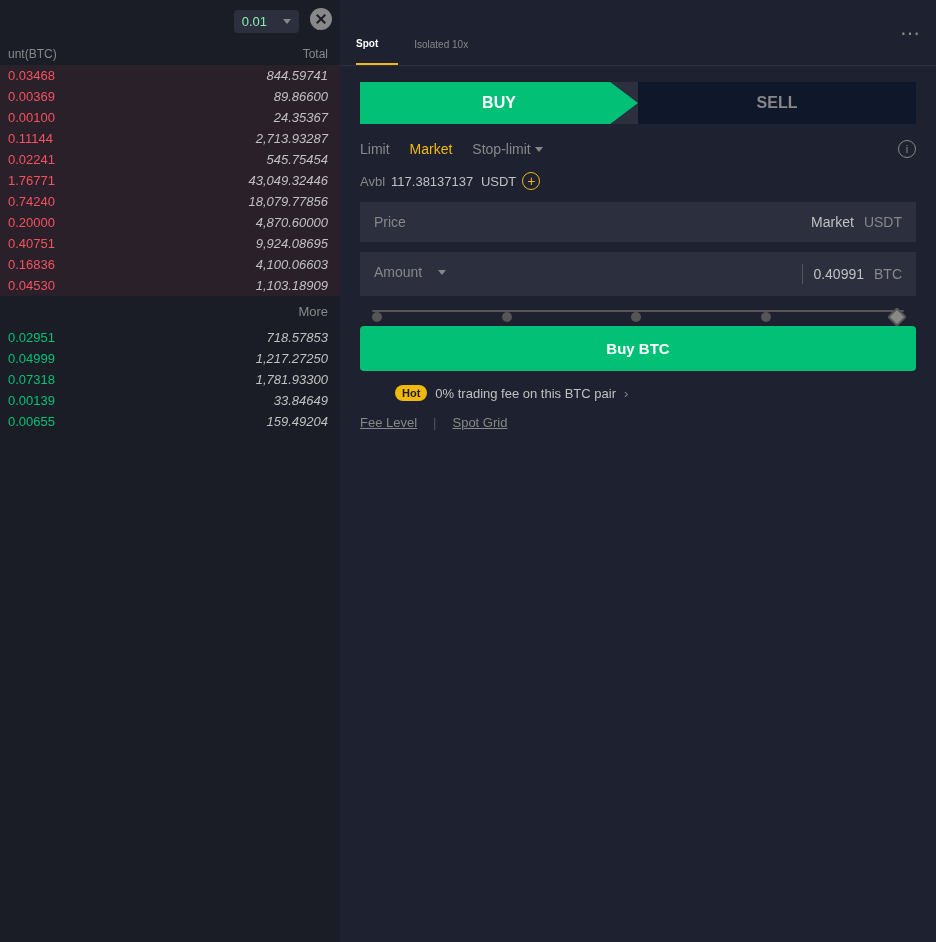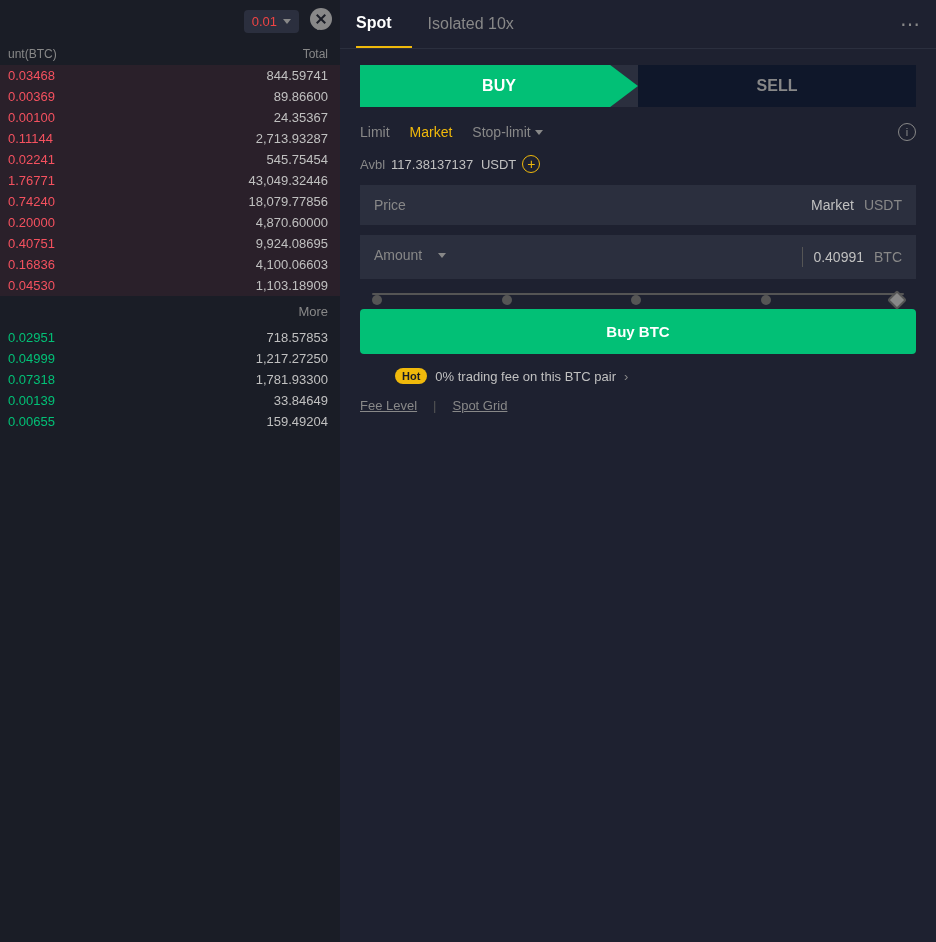--- a/index.html
+++ b/index.html
@@ -26,26 +26,26 @@
       display: flex;
       align-items: center;
       justify-content: flex-end;
       padding: 10px 12px;
       gap: 10px;
     }
 
     .price-selector {
       display: flex;
       align-items: center;
-      gap: 6px;
+      gap: 16px;
       background: #2b2f3e;
       border-radius: 4px;
       padding: 4px 8px;
       font-size: 13px;
-      color: #ef4444;
+      color: #86efac;
       cursor: pointer;
     }
 
     .price-selector .arrow-down {
       width: 0; height: 0;
       border-left: 4px solid transparent;
       border-right: 4px solid transparent;
       border-top: 5px solid #888;
     }
 
@@ -70,21 +70,21 @@
 
     .order-row {
       display: grid;
       grid-template-columns: 1fr 1fr;
       padding: 3px 12px 3px 8px;
       font-size: 13px;
     }
 
     .order-row.sell .col-amount { color: #f5515f; }
     .order-row.buy .col-amount { color: #02c076; }
-    .order-row .col-total { text-align: right; color: #c0c0c0; }
+    .order-row .col-total { text-align: right; color: #c0c0c0; font-style: italic; }
 
     .section-divider {
       text-align: right;
       padding: 8px 12px;
       color: #888;
       font-size: 13px;
     }
 
     .close-btn {
       position: absolute;
@@ -123,25 +123,26 @@
     .tabs-bar {
       display: flex;
       align-items: center;
       border-bottom: 1px solid #2b2f3e;
       padding: 0 16px;
       background: #1e2130;
     }
 
     .tab-item {
       padding: 14px 20px 14px 0;
-      font-size: 16px;
+      font-size: 10px;
       color: #888;
       cursor: pointer;
       margin-right: 16px;
       white-space: nowrap;
+      margin-top: 24px;
     }
 
     .tab-item.active {
       color: #fff;
       font-weight: 600;
       border-bottom: 2px solid #f0b90b;
     }
 
     .more-options {
       margin-left: auto;

